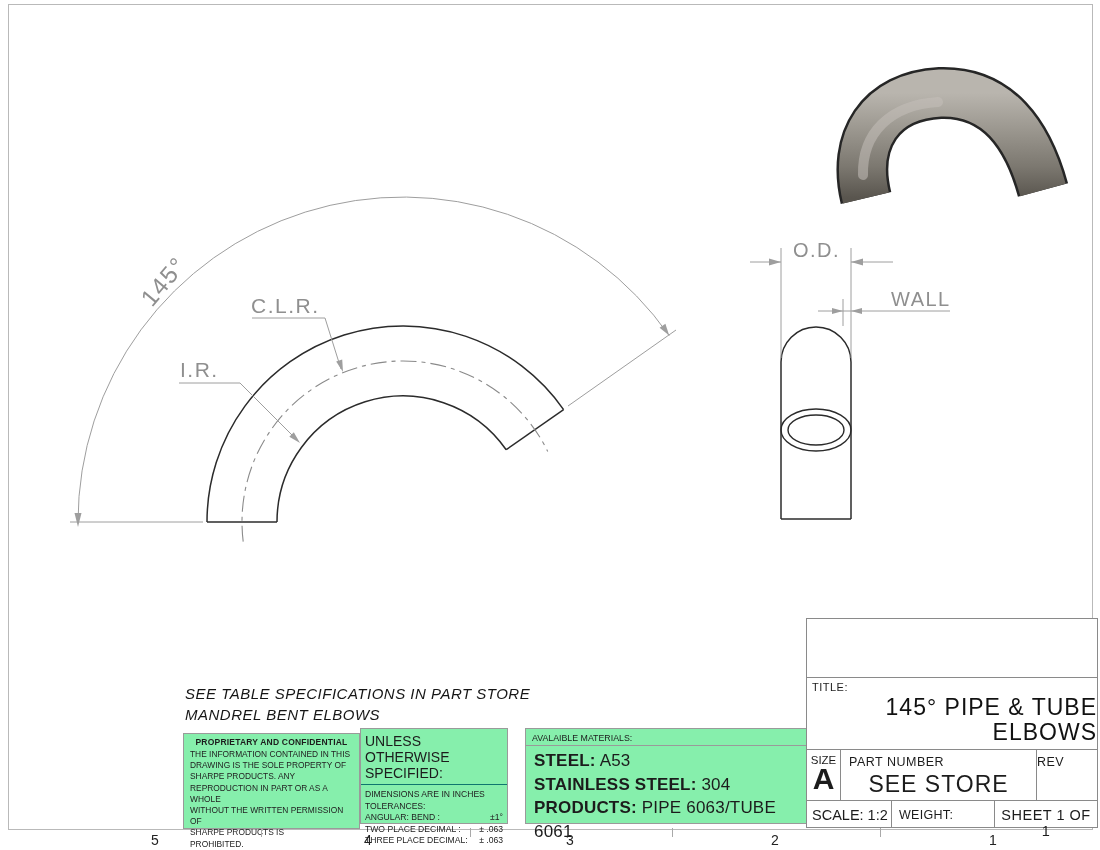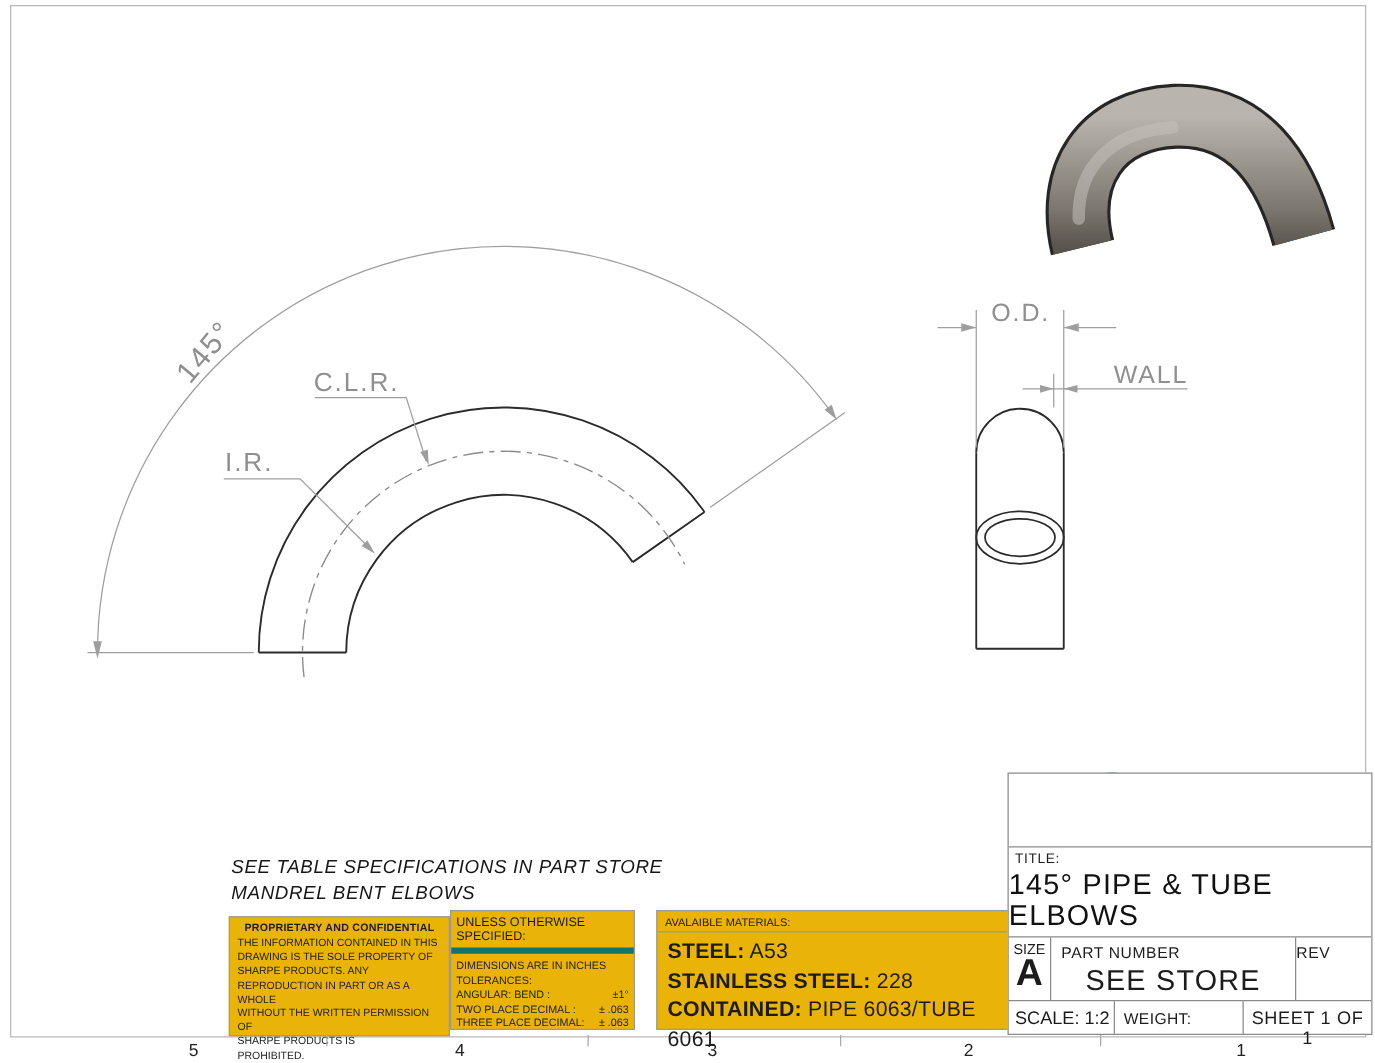--- a/index.html
+++ b/index.html
@@ -4,39 +4,39 @@
 <style>
   html,body{margin:0;padding:0;background:#fff;}
   body{font-family:"Liberation Sans", sans-serif; color:#1c1c1c;}
   .sheet{position:relative;width:1100px;height:850px;background:#ffffff;overflow:hidden;}
   .sheet-border{position:absolute;left:8px;top:4px;width:1083px;height:824px;border:1px solid #b9b9b9;}
   svg text{font-family:"Liberation Sans", sans-serif;}
   .gray-label{fill:#8f8f8f;letter-spacing:1.5px;}
   
   .note{position:absolute;left:185px;top:683px;font-style:italic;font-size:15px;line-height:21px;letter-spacing:.5px;color:#161616;white-space:pre-line;}
   
-  .box{position:absolute;border:1px solid #9a9a9a;background:#eab308;box-sizing:border-box;}
+  .box{position:absolute;border:1px solid #9a9a9a;background:#86efac;box-sizing:border-box;}
   .prop-box{left:183px;top:733px;width:177px;height:96px;padding:3px 6px;}
   .prop-head{font-size:8.5px;font-weight:bold;text-align:center;letter-spacing:.2px;margin-bottom:2px;}
   .prop-body{font-size:8.4px;line-height:11.2px;white-space:pre-line;color:#222;}
   .tol-box{left:360px;top:728px;width:148px;height:96px;}
-  .tol-head{font-size:10px;padding:4px 4px 3px 4px;border-bottom:5px solid #0f766e;}
+  .tol-head{font-size:14px;padding:4px 4px 3px 4px;border-bottom:1px solid #0f766e;}
   .tol-body{padding:4px 4px 0 4px;font-size:8.6px;line-height:11.6px;color:#222;}
   .tol-row{display:flex;justify-content:space-between;}
   .mat-box{left:525px;top:728px;width:290px;height:96px;}
   .mat-head{font-size:8.8px;padding:4px 6px 2px 6px;border-bottom:1px solid #9a9a9a;}
   .mat-body{padding:3px 8px 0 8px;font-size:17px;line-height:23.5px;letter-spacing:.2px;}
   .mat-body b{font-weight:bold;}
   
   .tb{position:absolute;left:806px;top:618px;width:292px;height:210px;border:1px solid #8a8a8a;box-sizing:border-box;background:#fff;}
   .tb-row{box-sizing:border-box;}
   .tb-logo{height:58px;position:relative;}
   .tb-title{height:72px;border-top:1px solid #8a8a8a;position:relative;}
   .tb-title-label{position:absolute;left:5px;top:3px;font-size:11px;letter-spacing:.5px;}
-  .tb-title-text{position:absolute;left:0;top:17px;width:100%;text-align:left;font-size:23px;line-height:25px;letter-spacing:1px;color:#111;}
+  .tb-title-text{position:absolute;left:0;top:17px;width:100%;text-align:right;font-size:23px;line-height:25px;letter-spacing:1px;color:#111;}
   .tb-r3{height:51px;border-top:1px solid #8a8a8a;display:flex;}
   .tb-size{width:34px;border-right:1px solid #8a8a8a;text-align:center;box-sizing:border-box;}
   .tb-size-label{font-size:11.5px;margin-top:4px;}
   .tb-size-value{font-size:30px;font-weight:bold;line-height:26px;}
   .tb-part{width:196px;border-right:1px solid #8a8a8a;box-sizing:border-box;position:relative;}
   .tb-part-label{font-size:12.5px;margin:5px 0 0 8px;letter-spacing:.5px;}
   .tb-part-value{text-align:center;font-size:23px;letter-spacing:1px;margin-top:2px;}
   .tb-rev{flex:1;text-align:left;font-size:12.5px;padding-top:5px;letter-spacing:.5px;}
   .tb-r4{height:27px;border-top:1px solid #8a8a8a;display:flex;font-size:14px;}
   .tb-scale{width:85px;border-right:1px solid #8a8a8a;padding:6px 0 0 5px;box-sizing:border-box;font-size:14.5px;}
@@ -182,22 +182,22 @@
         <span>THREE PLACE DECIMAL:</span>
         <span>± .063</span>
       </div>
     </div>
   </div>
 
   <div class="box mat-box">
     <div class="mat-head">AVALAIBLE MATERIALS:</div>
     <div class="mat-body">
       <div><b>STEEL:</b> <span>A53</span></div>
-      <div><b>STAINLESS STEEL:</b> <span>228</span></div>
-      <div><b>CONTAINED:</b> <span>PIPE 6063/TUBE 6061</span></div>
+      <div><b>STAINLESS STEEL:</b> <span>304</span></div>
+      <div><b>PRODUCTS:</b> <span>PIPE 6063/TUBE 6061</span></div>
     </div>
   </div>
 
   <div class="tb">
     <div class="tb-row tb-logo"></div>
     <div class="tb-row tb-title">
       <div class="tb-title-label">TITLE:</div>
       <div class="tb-title-text">
         <div>145° PIPE &amp; TUBE</div>
         <div>ELBOWS</div>

